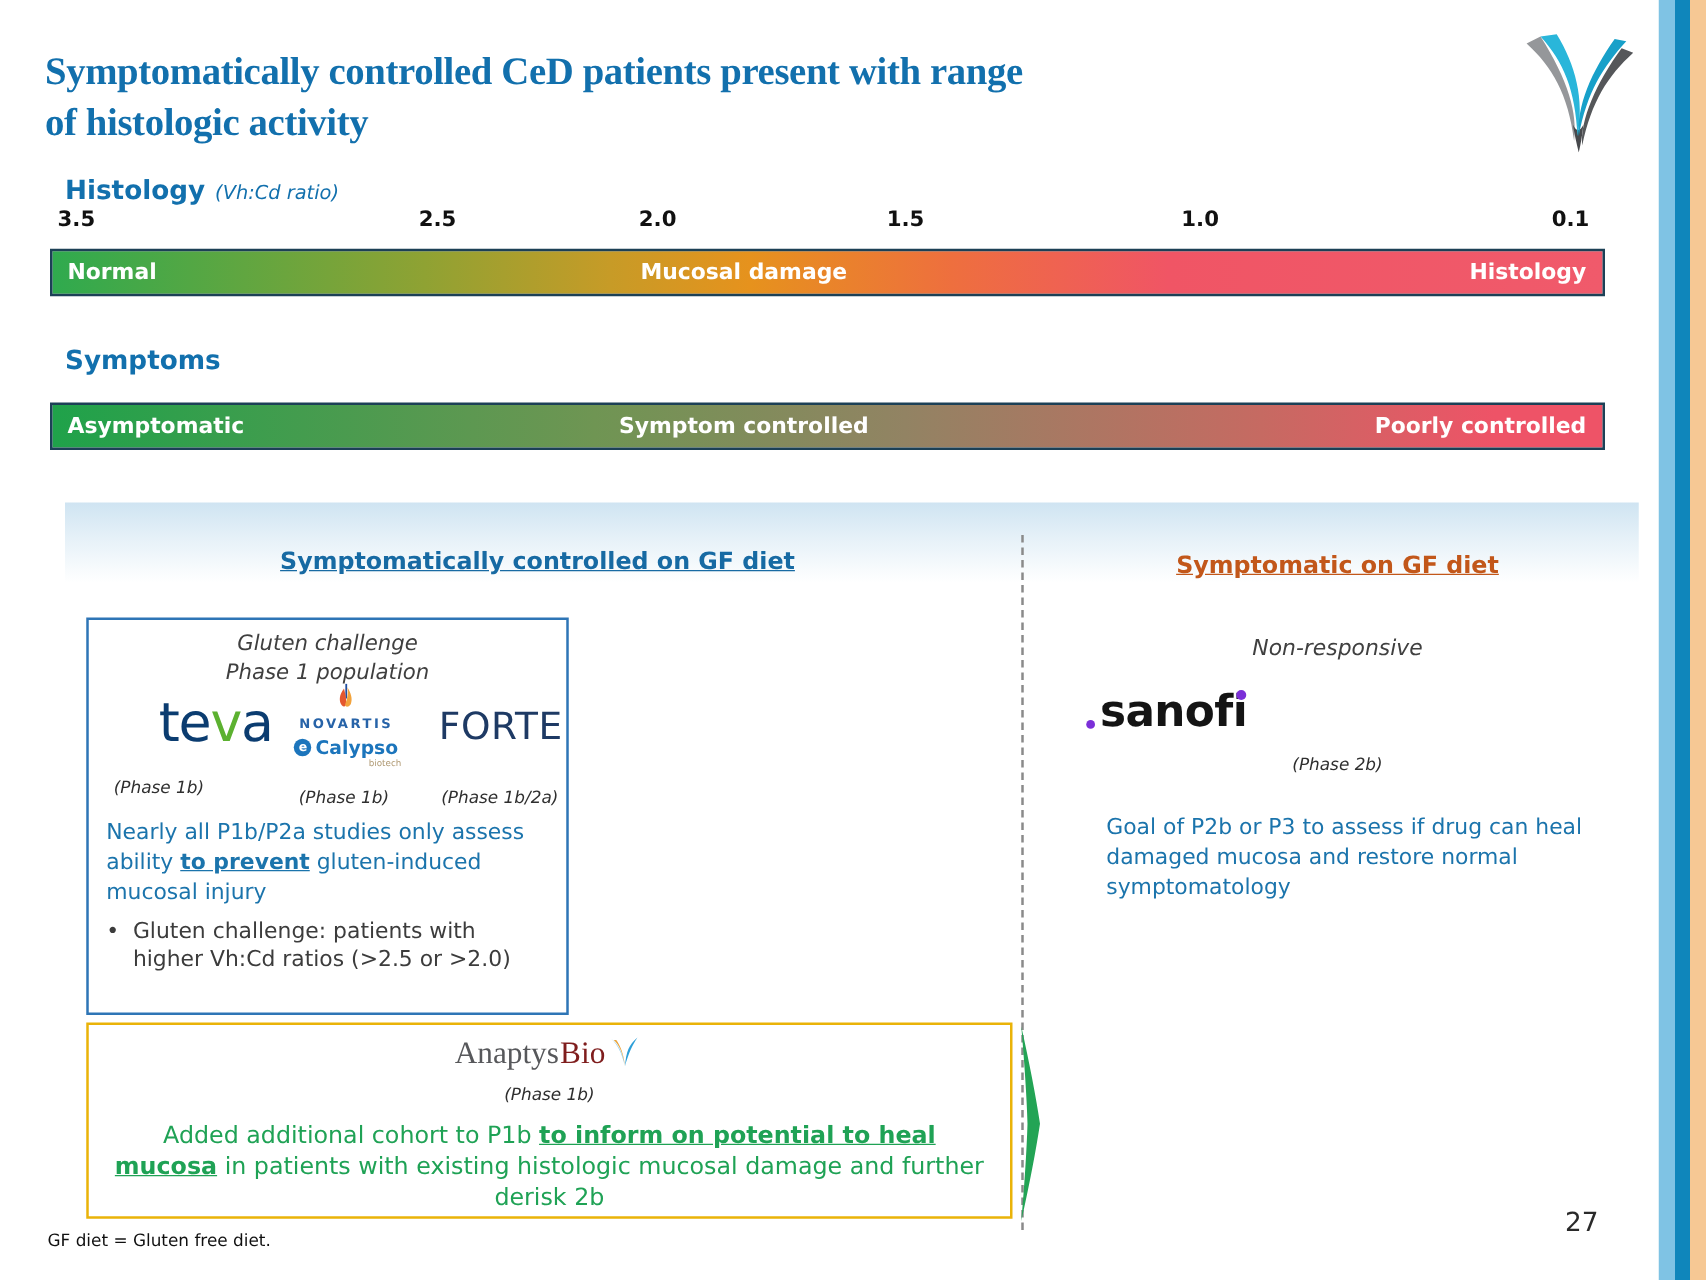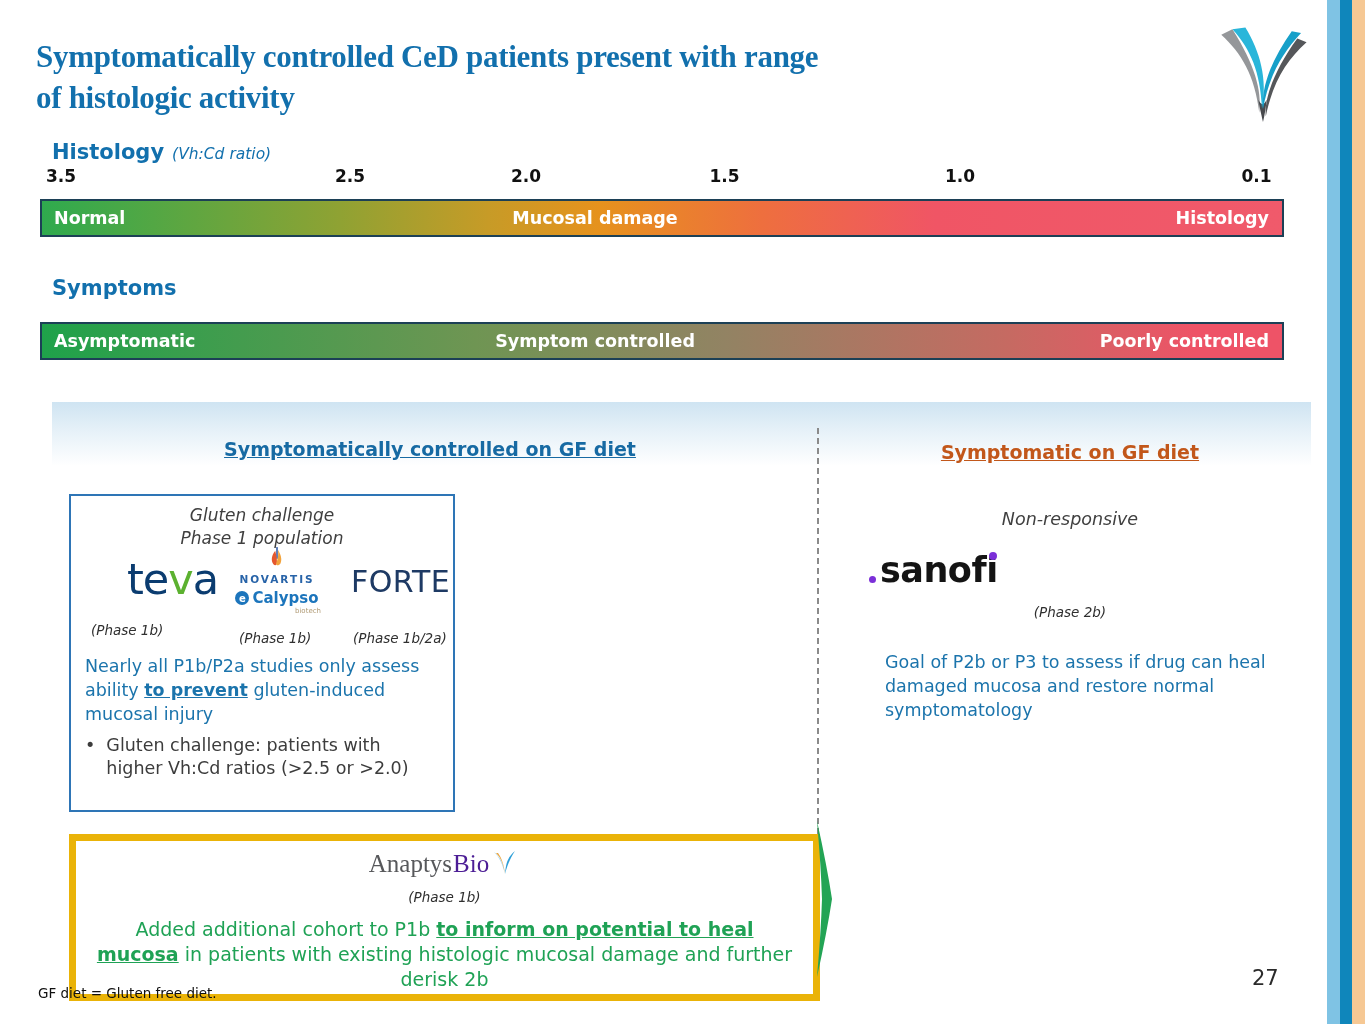--- a/index.html
+++ b/index.html
@@ -83,24 +83,24 @@
               font-style:italic;font-size:17.5px;color:#404040;}
   .sanofi-wrap{position:absolute;left:880px;top:550px;width:380px;text-align:left;}
   .sanofi{position:relative;display:inline-block;font-size:35px;font-weight:bold;color:#141414;letter-spacing:-0.5px;}
   .sanofi::before{content:'';position:absolute;left:-11px;bottom:7px;width:7px;height:7px;border-radius:50%;background:#7b2fd8;}
   .sanofi::after{content:'';position:absolute;right:1px;top:2px;width:8px;height:8px;border-radius:50%;background:#7b2fd8;}
   .phase-sanofi{position:absolute;left:880px;top:604px;width:380px;text-align:center;
                 font-style:italic;font-size:13.5px;color:#2f2f2f;}
   .right-statement{position:absolute;left:885px;top:650px;width:392px;font-size:17.5px;color:#1b74ac;line-height:24px;}
 
   
-  .green-box{position:absolute;left:69px;top:818px;width:737px;height:153px;border:7px solid #eab308;background:#fff;margin-top:16px;}
+  .green-box{position:absolute;left:69px;top:818px;width:737px;height:153px;border:2px solid #eab308;background:#fff;}
   .gb-logo{position:absolute;top:8px;left:0;width:100%;display:flex;align-items:center;justify-content:center;gap:1px;}
   .gb-anaptys{font-family:"Liberation Serif",serif;font-size:25px;color:#57585b;}
-  .gb-bio{font-family:"Liberation Serif",serif;font-size:25px;color:#4c1d95;}
+  .gb-bio{font-family:"Liberation Serif",serif;font-size:25px;color:#7f1d1d;}
   .gb-phase{position:absolute;top:48px;left:0;width:100%;text-align:center;font-style:italic;font-size:13.5px;color:#2f2f2f;}
   .gb-statement{position:absolute;top:76px;left:20px;width:697px;text-align:center;
                 font-size:19px;color:#1fa255;line-height:25px;}
   .emph-green{font-weight:bold;text-decoration:underline;}
 
   
   .footnote{position:absolute;left:38px;top:985px;font-size:13.5px;color:#101010;}
   .page-number{position:absolute;left:1252px;top:966px;font-size:21px;color:#2a2a2a;}
 </style>
 </head>

